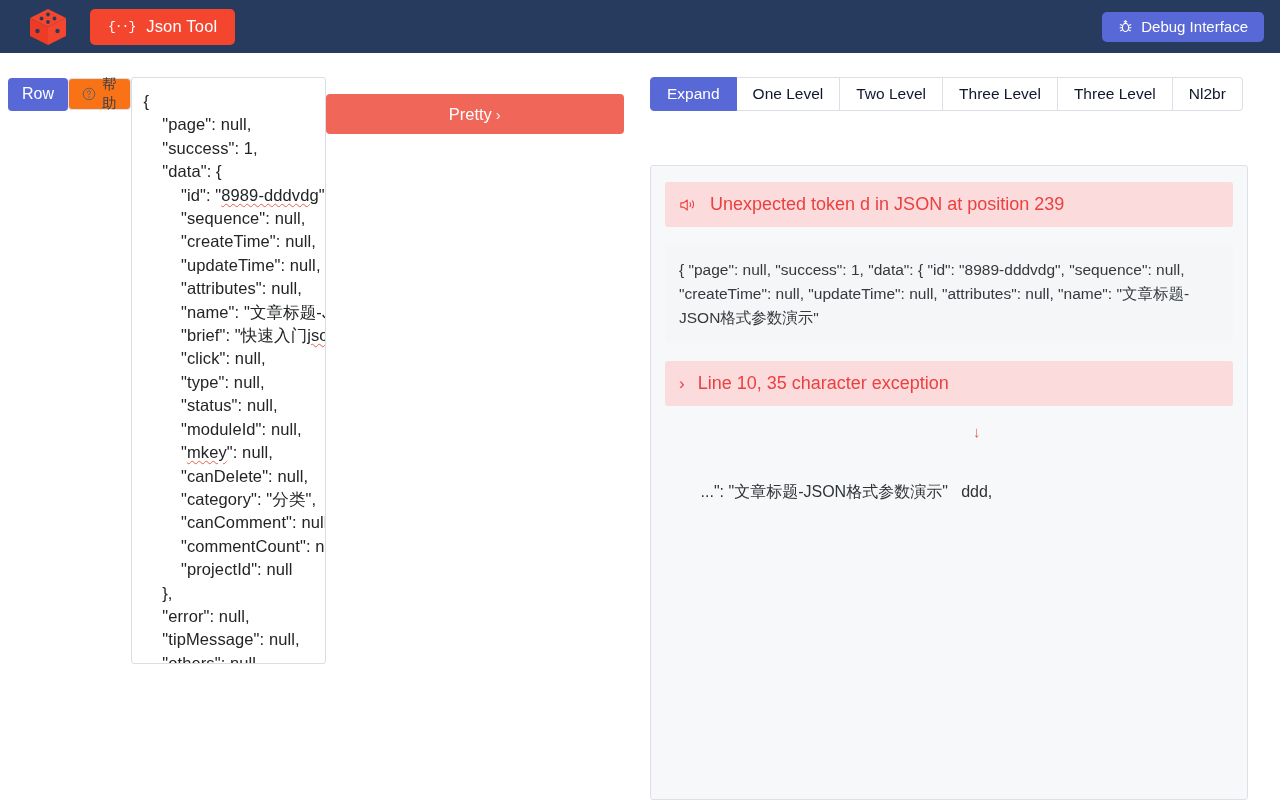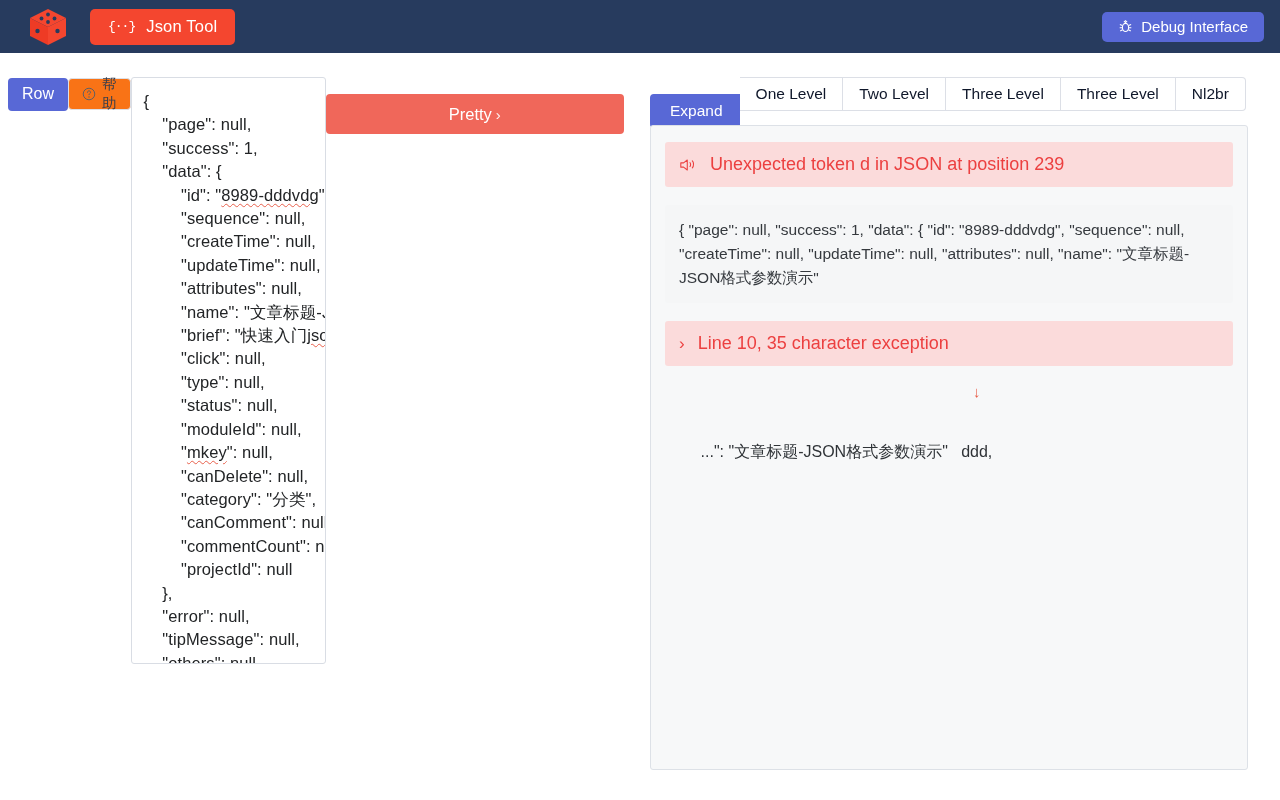--- a/index.html
+++ b/index.html
@@ -170,44 +170,44 @@
     font-size: 15.5px;
     padding: 0 16px;
     height: 34px;
     display: flex;
     align-items: center;
     justify-content: center;
     cursor: pointer;
     white-space: nowrap;
   }
   .tab:first-child {
-    border-left: 4px solid #4c1d95;
+    border-left: 1px solid #4c1d95;
     border-top-left-radius: 4px;
     border-bottom-left-radius: 4px;
-    margin-top: 17px;
   }
   .tab:last-child {
     border-top-right-radius: 4px;
     border-bottom-right-radius: 4px;
     text-align: right;
   }
   .tab.active {
     background: #5868d6;
     border-color: #5868d6;
     color: #ffffff;
   }
 
   
   .result-panel {
     border: 1px solid #dde1e7;
     background: #f7f8f9;
     border-radius: 3px;
     height: 645px;
     padding: 16px 14px;
     overflow: hidden;
+    margin-top: 40px;
   }
   .err-banner {
     background: #fbdbdb;
     color: #ec4040;
     border-radius: 3px;
     padding: 12px 14px;
     font-size: 18px;
     display: flex;
     align-items: center;
     gap: 13px;

